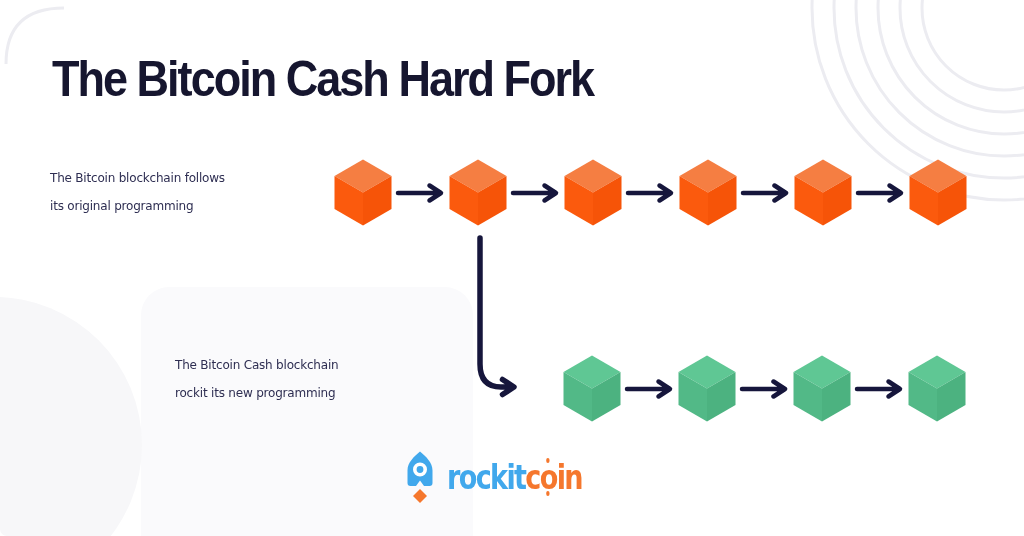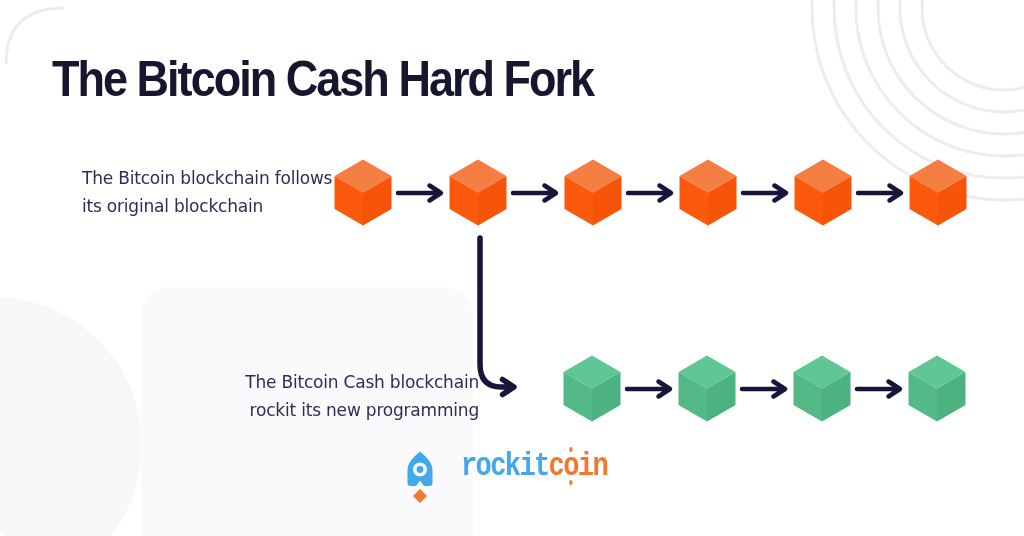--- a/index.html
+++ b/index.html
@@ -12,36 +12,35 @@
   .title{
     position:absolute;left:52px;top:50px;margin:0;
     font-family:"Liberation Sans",sans-serif;
     font-size:50px;font-weight:700;letter-spacing:-2.2px;line-height:58px;
     color:var(--title-color,#16162F);
     transform:scaleX(0.9);transform-origin:0 0;white-space:nowrap;
   }
 
   .label{
     position:absolute;
-    font-size:17px;line-height:28px;letter-spacing:-0.2px;
+    font-size:12px;line-height:28px;letter-spacing:-0.2px;
     color:var(--label-color,#2E2E52);
-    margin-left:32px;
   }
   .label-top{left:50px;top:164px;text-align:left;}
-  .label-bottom{left:175px;top:368px;width:272px;text-align:right;}
+  .label-bottom{left:175px;top:351px;width:272px;text-align:left;}
 
   .chain{position:absolute;display:flex;align-items:center;}
   .chain-top{left:334px;top:159px;}
   .chain-bottom{left:563px;top:355px;}
   .chain .cube{display:block;flex:0 0 auto;}
   .chain .arrow{display:block;flex:0 0 auto;}
 
   .fork-arrow{position:absolute;left:0;top:0;pointer-events:none;}
 
-  .logo{position:absolute;left:400px;top:450px;display:flex;gap:21px;font-family:Liberation Mono, monospace;}
+  .logo{position:absolute;left:400px;top:450px;display:flex;align-items:center;gap:7px;}
   .logo-text{
     font-weight:bold;font-size:33px;letter-spacing:-2px;line-height:1;
     transform:scaleX(0.82);transform-origin:0 50%;white-space:nowrap;
   }
   .lt-primary{color:var(--logo-primary,#41A8EC);}
   .lt-secondary{color:var(--logo-secondary,#F5772D);}
   .o-btc{position:relative;display:inline-block;}
   .o-btc::before,.o-btc::after{
     content:"";position:absolute;left:50%;margin-left:-2px;width:4px;height:5px;
     border-radius:2px;background:var(--logo-secondary,#F5772D);
@@ -65,21 +64,21 @@
       <circle cx="1004" cy="8" r="148" stroke="#ECECF1"></circle>
       <circle cx="1004" cy="8" r="170" stroke="#ECECF1"></circle>
       <circle cx="1004" cy="8" r="192" stroke="#ECECF1"></circle>
     </g>
   </svg>
 
   <h1 class="title">The Bitcoin Cash Hard Fork</h1>
 
   <div class="label label-top">
     <span>The Bitcoin blockchain follows</span><br>
-    <span>its original blockchain</span>
+    <span>its original programming</span>
   </div>
 
   <div class="chain chain-top">
       <svg class="cube" width="58" height="67" viewBox="0 0 58 67">
         <polygon points="29,0.5 57.5,17 29,33.5 0.5,17" fill="#F57E42"></polygon>
         <polygon points="0.5,17 29,33.5 29,66.5 0.5,50" fill="#FB5A0D"></polygon>
         <polygon points="29,33.5 57.5,17 57.5,50 29,66.5" fill="#F65408"></polygon>
       </svg>
       <svg class="arrow" width="57" height="22" viewBox="0 0 57 22">
         <path d="M6 11 H46 M37.5 3.5 L49 11 L37.5 18.5" fill="none" stroke="#16163C" stroke-width="4.5" stroke-linecap="round" stroke-linejoin="round"></path>

